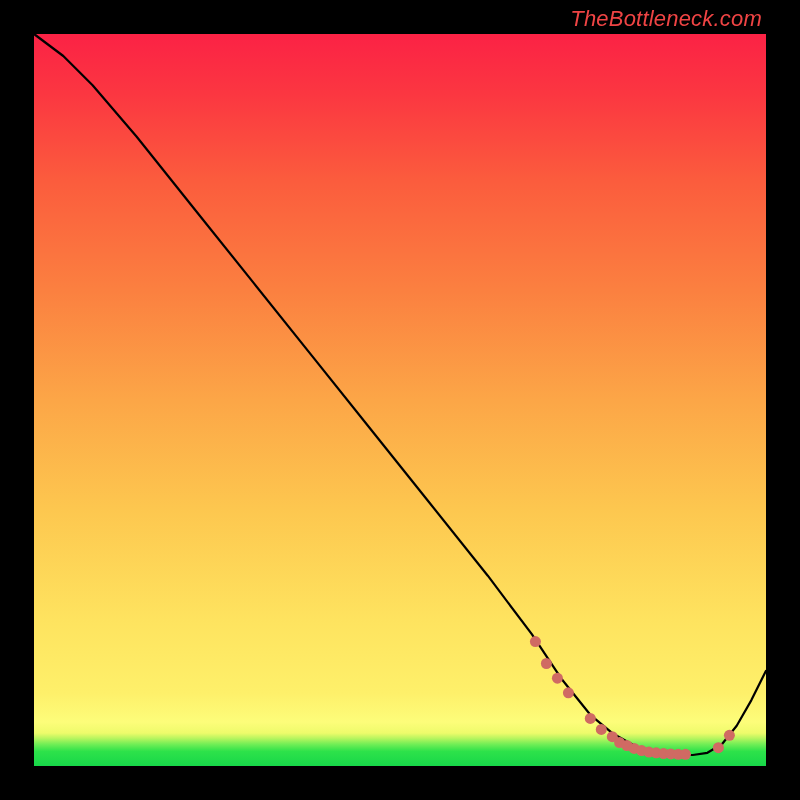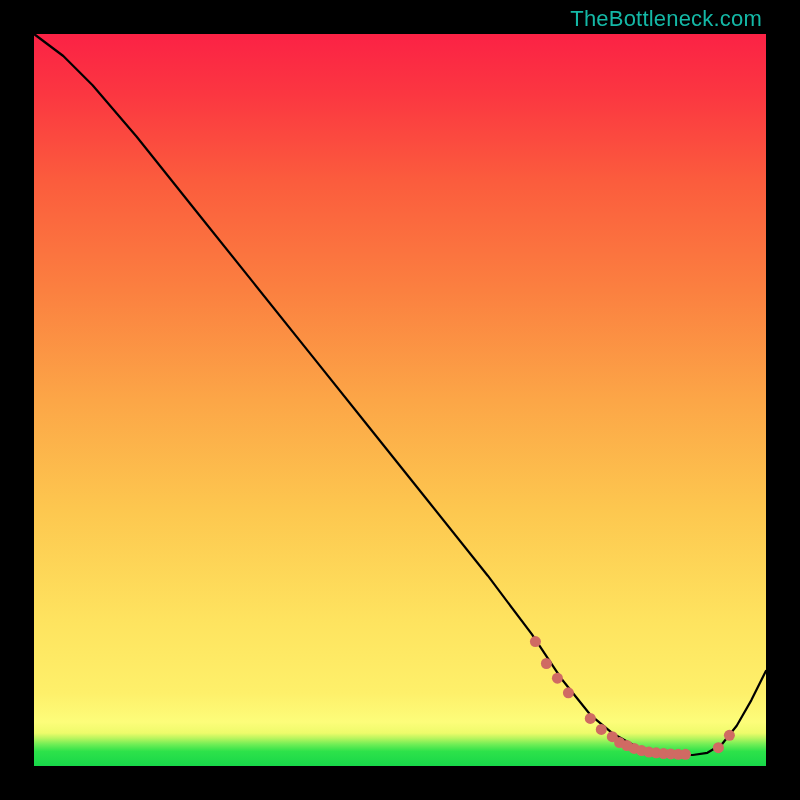--- a/index.html
+++ b/index.html
@@ -39,24 +39,25 @@
       #fb8040 65%,
       #fb5c3d 80%,
       #fb3641 92%,
       #fb2245 100%
     );
   }
   .watermark {
     position: absolute;
     top: 6px;
     right: 38px;
-    color: #14b8a6;
+    color: #ef4444;
     font-size: 22px;
     letter-spacing: 0.2px;
     user-select: none;
+    font-style: italic;
   }
   svg.curve {
     position: absolute;
     left: 0;
     top: 0;
     width: 732px;
     height: 732px;
     overflow: visible;
   }
   .line {

